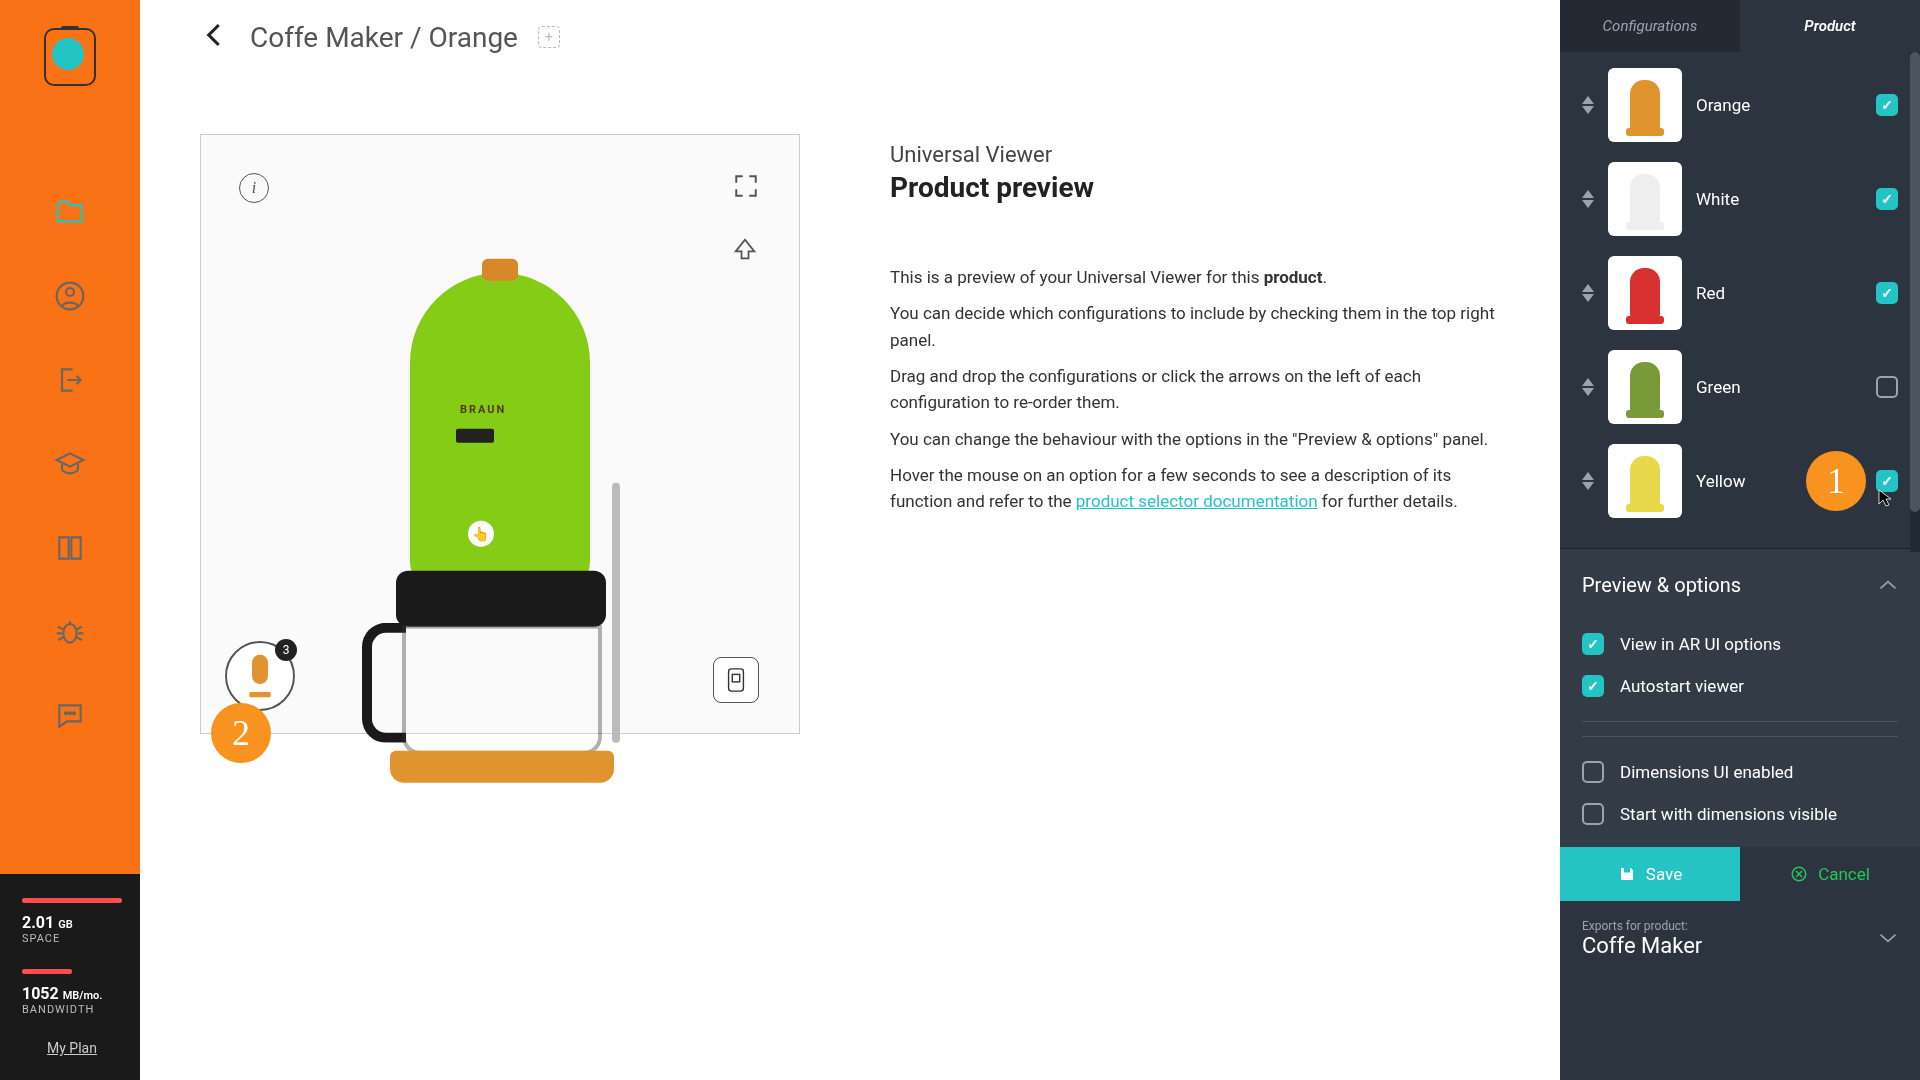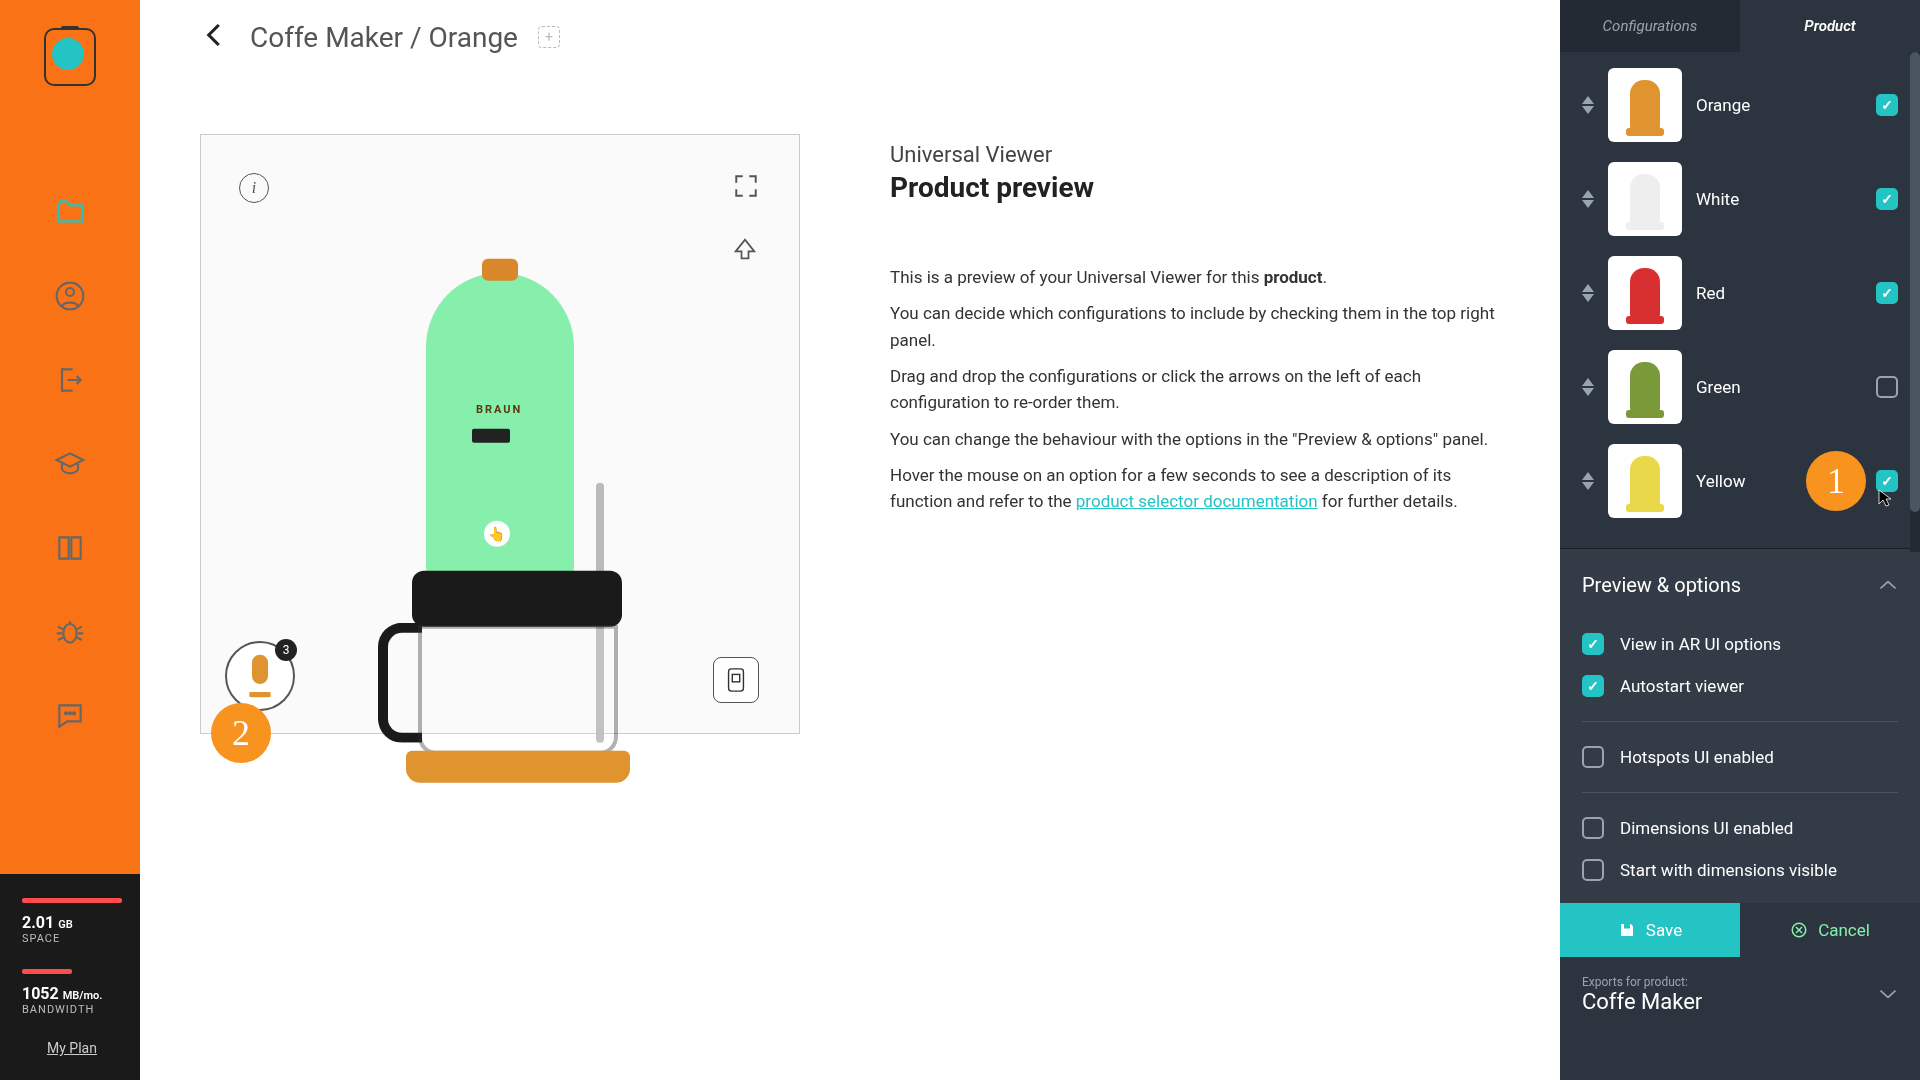--- a/index.html
+++ b/index.html
@@ -35,21 +35,21 @@
 .content-row { display: flex; padding: 60px 60px 0 60px; gap: 90px; }
 
 .viewer-box { width: 600px; height: 600px; border: 1px solid #ccc; position: relative; background: #fafafa; }
 .info-btn { position: absolute; top: 38px; left: 38px; width: 30px; height: 30px; border: 1.5px solid #555; border-radius: 50%; font-family: serif; font-style: italic; font-size: 16px; display: flex; align-items: center; justify-content: center; color: #555; cursor: pointer; }
 .expand-btn { position: absolute; top: 38px; right: 40px; cursor: pointer; }
 .expand-btn svg { width: 26px; height: 26px; stroke: #555; fill: none; stroke-width: 1.8; }
 .share-btn { position: absolute; top: 100px; right: 40px; cursor: pointer; }
 .share-btn svg { width: 28px; height: 28px; stroke: #555; fill: none; stroke-width: 1.5; }
 
 .product-render { position: absolute; top: 50%; left: 50%; transform: translate(-50%, -52%); }
-.cm-body { width: 148px; height: 310px; background: #86efac; border-radius: 90px 90px 20px 20px; position: relative; }
+.cm-body { width: 180px; height: 310px; background: #84cc16; border-radius: 90px 90px 20px 20px; position: relative; }
 .cm-knob { width: 36px; height: 22px; background: #d8882a; border-radius: 6px; position: absolute; top: -14px; left: 50%; transform: translateX(-50%); }
 .cm-brand { position: absolute; top: 130px; left: 50px; font-size: 11px; font-weight: 700; letter-spacing: 2px; color: #5a3a10; }
 .cm-switch { position: absolute; top: 156px; left: 46px; width: 38px; height: 14px; background: #222; border-radius: 2px; }
 .cm-touch { position: absolute; top: 248px; left: 58px; width: 26px; height: 26px; background: #fff; border-radius: 50%; display: flex; align-items: center; justify-content: center; font-size: 14px; }
 .cm-filter { width: 210px; height: 56px; background: #1a1a1a; border-radius: 12px; position: absolute; top: 298px; left: -14px; }
 .cm-carafe { width: 200px; height: 130px; border: 4px solid rgba(0,0,0,0.3); border-radius: 0 0 18px 18px; background: rgba(255,255,255,0.1); position: absolute; top: 352px; left: -8px; }
 .cm-handle { width: 44px; height: 120px; border: 10px solid #1a1a1a; border-right: none; border-radius: 24px 0 0 24px; position: absolute; top: 350px; left: -48px; }
 .cm-base { width: 224px; height: 32px; background: #e0942f; border-radius: 6px 6px 14px 14px; position: absolute; top: 478px; left: -20px; }
 .cm-arm { width: 8px; height: 260px; background: #bbb; position: absolute; top: 210px; right: -30px; border-radius: 4px; }
 
@@ -89,21 +89,21 @@
 .options-header { display: flex; justify-content: space-between; align-items: center; margin-bottom: 26px; cursor: pointer; }
 .options-title { font-size: 20px; font-weight: 400; }
 .chevron { color: #9aa4af; }
 .chevron svg { width: 20px; height: 12px; stroke: currentColor; fill: none; stroke-width: 2; }
 .opt-row { display: flex; align-items: center; gap: 16px; padding: 10px 0; }
 .opt-label { font-size: 17px; }
 .opt-divider { border: none; border-top: 1px solid #4a5560; margin: 14px 0; }
 
 .action-row { display: flex; height: 54px; }
 .btn-save { flex: 1; background: #24c3c4; color: #fff; display: flex; align-items: center; justify-content: center; gap: 10px; font-size: 17px; cursor: pointer; }
-.btn-cancel { flex: 1; background: #2c353f; color: #86efac; display: flex; align-items: center; justify-content: center; gap: 10px; font-size: 17px; cursor: pointer; }
+.btn-cancel { flex: 1; background: #2c353f; color: #22c55e; display: flex; align-items: center; justify-content: center; gap: 10px; font-size: 17px; cursor: pointer; }
 .btn-save svg, .btn-cancel svg { width: 18px; height: 18px; fill: currentColor; }
 
 .exports-section { padding: 18px 22px; display: flex; justify-content: space-between; align-items: center; cursor: pointer; }
 .exports-label { font-size: 12px; color: #9aa4af; }
 .exports-name { font-size: 22px; }
 
 .scroll-track { position: absolute; right: 0; top: 52px; width: 10px; height: 500px; background: #232a33; }
 .scroll-thumb { width: 100%; height: 460px; background: #4a5560; border-radius: 5px; }
 </style>
 </head>
@@ -313,24 +313,20 @@
     <div id="options-list">
         <div class="opt-row">
     <div class="chk checked"></div>
     <div class="opt-label">View in AR UI options</div>
         </div>
         <div class="opt-row">
     <div class="chk checked"></div>
     <div class="opt-label">Autostart viewer</div>
         </div>
         <hr class="opt-divider">
-        <div class="opt-row">
-    <div class="chk "></div>
-    <div class="opt-label">Hotspots UI enabled</div>
-        </div>
         <hr class="opt-divider">
         <div class="opt-row">
     <div class="chk "></div>
     <div class="opt-label">Dimensions UI enabled</div>
         </div>
         <div class="opt-row">
     <div class="chk "></div>
     <div class="opt-label">Start with dimensions visible</div>
         </div>
       </div>

